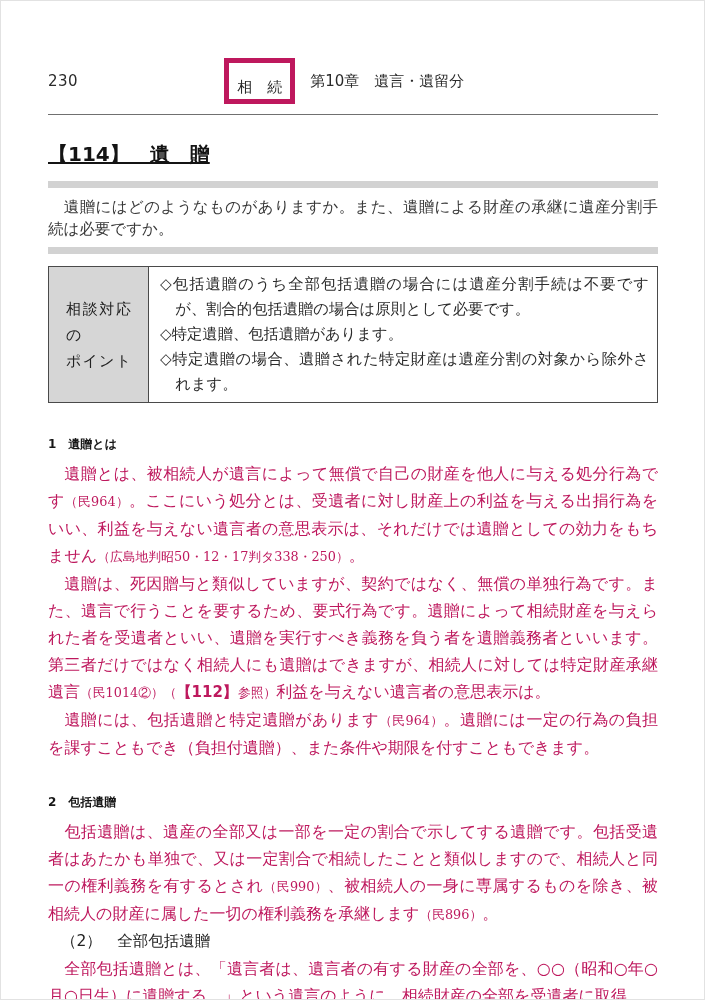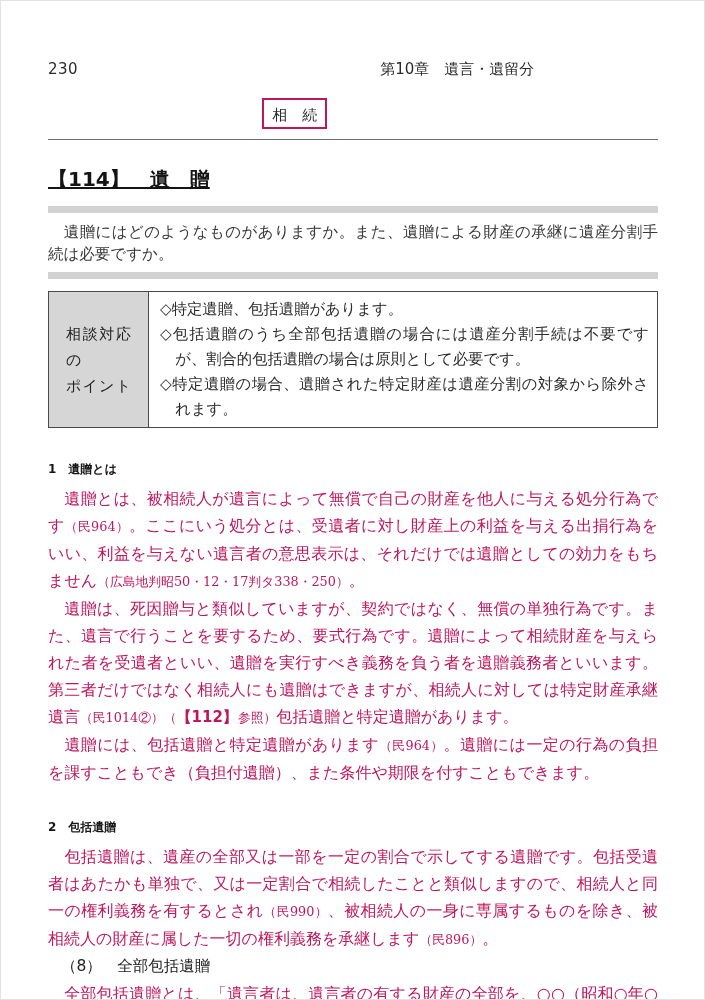--- a/index.html
+++ b/index.html
@@ -11,34 +11,32 @@
     background: #ffffff;
     border: 1px solid #e2e2e2;
     padding: 0 46px 0 47px;
     overflow: hidden;
     font-family: "DejaVu Serif", "Liberation Serif", serif;
     color: var(--text, #1f1f1f);
   }
   
   .header-row {
     display: flex;
-    align-items: flex-start;
+    align-items: center;
     padding-top: 57px;
     font-family: "DejaVu Sans", "Liberation Sans", sans-serif;
     font-size: 15px;
     color: #2a2a2a;
     line-height: 22px;
-    gap: 38px;
   }
   .page-number { letter-spacing: 0.5px; }
   .category-box {
     margin-left: 146px;
-    border: 2px solid #be185d;
-    padding: 4px 8px 1px 8px;
-    margin-top: 40px;
+    border: 5px solid #be185d;
+    padding: 13px 8px 1px 8px;
   }
   .chapter-title { margin-left: 15px; }
   .header-rule {
     border: 0;
     border-top: 1.2px solid #707070;
     margin: 10px 0 0 0;
   }
   
   .article-title {
     margin: 27px 0 0 0;
@@ -152,29 +150,29 @@
   <div class="bar bar-top"></div>
   <p class="question">　遺贈にはどのようなものがありますか。また、遺贈による財産の承継に遺産分割手続は必要ですか。</p>
   <div class="bar bar-bottom"></div>
 
   <div class="points-box">
     <div class="points-label">
       <span class="label-line">相談対応の</span>
       <span class="label-line">ポイント</span>
     </div>
     <ul class="points-list">
+      <li><span>◇</span><span>包括遺贈のうち全部包括遺贈の場合には遺産分割手続は不要ですが、割合的包括遺贈の場合は原則として必要です。</span></li>
       <li><span>◇</span><span>特定遺贈、包括遺贈があります。</span></li>
-      <li><span>◇</span><span>包括遺贈のうち全部包括遺贈の場合には遺産分割手続は不要ですが、割合的包括遺贈の場合は原則として必要です。</span></li>
       <li><span>◇</span><span>特定遺贈の場合、遺贈された特定財産は遺産分割の対象から除外されます。</span></li>
     </ul>
   </div>
 
   <h2 class="section-heading">1　遺贈とは</h2>
   <p class="para"><span>　遺贈とは、被相続人が遺言によって無償で自己の財産を他人に与える処分行為です</span><span class="cite">（民964）</span><span>。ここにいう処分とは、受遺者に対し財産上の利益を与える出捐行為をいい、利益を与えない遺言者の意思表示は、それだけでは遺贈としての効力をもちません</span><span class="cite">（広島地判昭50・12・17判タ338・250）</span><span>。</span></p>
-  <p class="para"><span>　遺贈は、死因贈与と類似していますが、契約ではなく、無償の単独行為です。また、遺言で行うことを要するため、要式行為です。遺贈によって相続財産を与えられた者を受遺者といい、遺贈を実行すべき義務を負う者を遺贈義務者といいます。第三者だけではなく相続人にも遺贈はできますが、相続人に対しては特定財産承継遺言</span><span class="cite">（民1014②）</span><span class="cite">（</span><span class="b">【112】</span><span class="cite">参照）</span><span>包括遺贈と特定遺贈があります。</span></p>
+  <p class="para"><span>　遺贈は、死因贈与と類似していますが、契約ではなく、無償の単独行為です。また、遺言で行うことを要するため、要式行為です。遺贈によって相続財産を与えられた者を受遺者といい、遺贈を実行すべき義務を負う者を遺贈義務者といいます。第三者だけではなく相続人にも遺贈はできますが、相続人に対しては特定財産承継遺言</span><span class="cite">（民1014②）</span><span class="cite">（</span><span class="b">【112】</span><span class="cite">参照）</span><span>利益を与えない遺言者の意思表示は。</span></p>
   <p class="para"><span>　遺贈には、包括遺贈と特定遺贈があります</span><span class="cite">（民964）</span><span>。遺贈には一定の行為の負担を課すこともでき（負担付遺贈）、また条件や期限を付すこともできます。</span></p>
 
   <h2 class="section-heading">2　包括遺贈</h2>
   <p class="para"><span>　包括遺贈は、遺産の全部又は一部を一定の割合で示してする遺贈です。包括受遺者はあたかも単独で、又は一定割合で相続したことと類似しますので、相続人と同一の権利義務を有するとされ</span><span class="cite">（民990）</span><span>、被相続人の一身に専属するものを除き、被相続人の財産に属した一切の権利義務を承継します</span><span class="cite">（民896）</span><span>。</span></p>
-  <h3 class="sub-heading">（8）　全部包括遺贈</h3>
+  <h3 class="sub-heading">（2）　全部包括遺贈</h3>
   <p class="para"><span>　全部包括遺贈とは、「遺言者は、遺言者の有する財産の全部を、○○（昭和○年○月○日生）に遺贈する。」という遺言のように、相続財産の全部を受遺者に取得</span></p>
 
 </div>
 
 </body></html>

